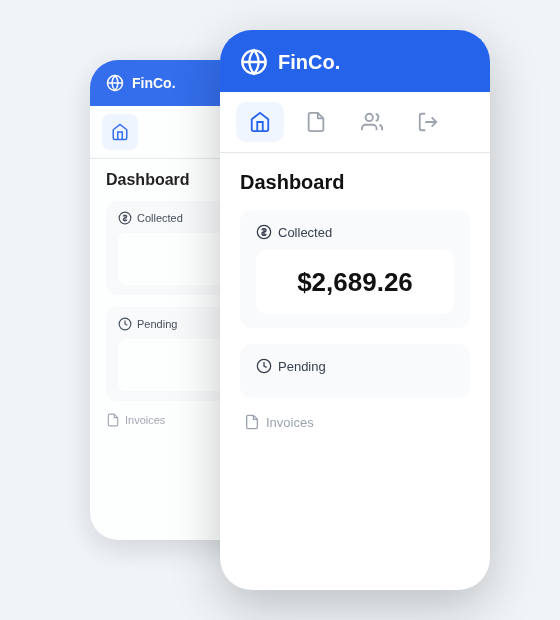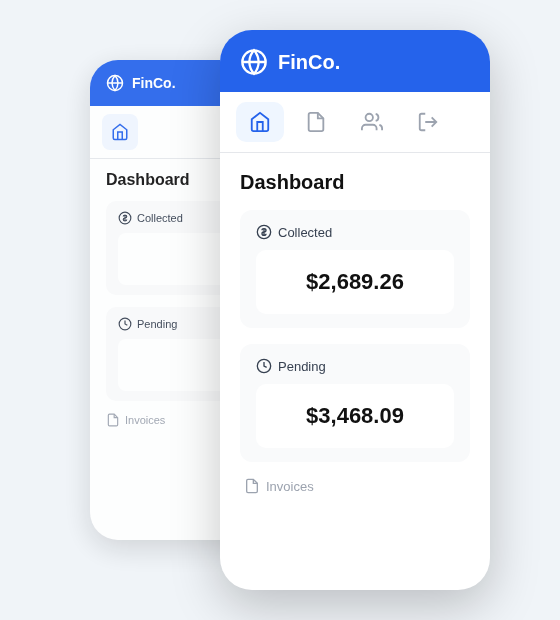--- a/index.html
+++ b/index.html
@@ -204,21 +204,21 @@
     .phone-front .card-value-area {
       background: #fff;
       border-radius: 10px;
       height: 64px;
       display: flex;
       align-items: center;
       justify-content: center;
     }
 
     .phone-front .card-value {
-      font-size: 22px;
+      font-size: 26px;
       font-weight: 700;
       color: #111;
     }
 
     .phone-front .bottom-section {
       margin-top: 8px;
       display: flex;
       align-items: center;
       gap: 6px;
       color: #9ca3af;
@@ -342,23 +342,20 @@
       </div>
 
       <div class="card">
         <div class="card-label">
           <svg width="16" height="16" viewBox="0 0 24 24" fill="none" stroke="#374151" stroke-width="2">
             <circle cx="12" cy="12" r="10"></circle>
             <polyline points="12 6 12 12 16 14"></polyline>
           </svg>
           <span>Pending</span>
         </div>
-        <div class="card-value-area">
-          <span class="card-value">$3,468.09</span>
-        </div>
       </div>
 
       <div class="bottom-section">
         <svg width="16" height="16" viewBox="0 0 24 24" fill="none" stroke="#9ca3af" stroke-width="2">
           <path d="M14 2H6a2 2 0 0 0-2 2v16a2 2 0 0 0 2 2h12a2 2 0 0 0 2-2V8z"></path>
           <polyline points="14 2 14 8 20 8"></polyline>
         </svg>
         <span>Invoices</span>
       </div>
     </div>

